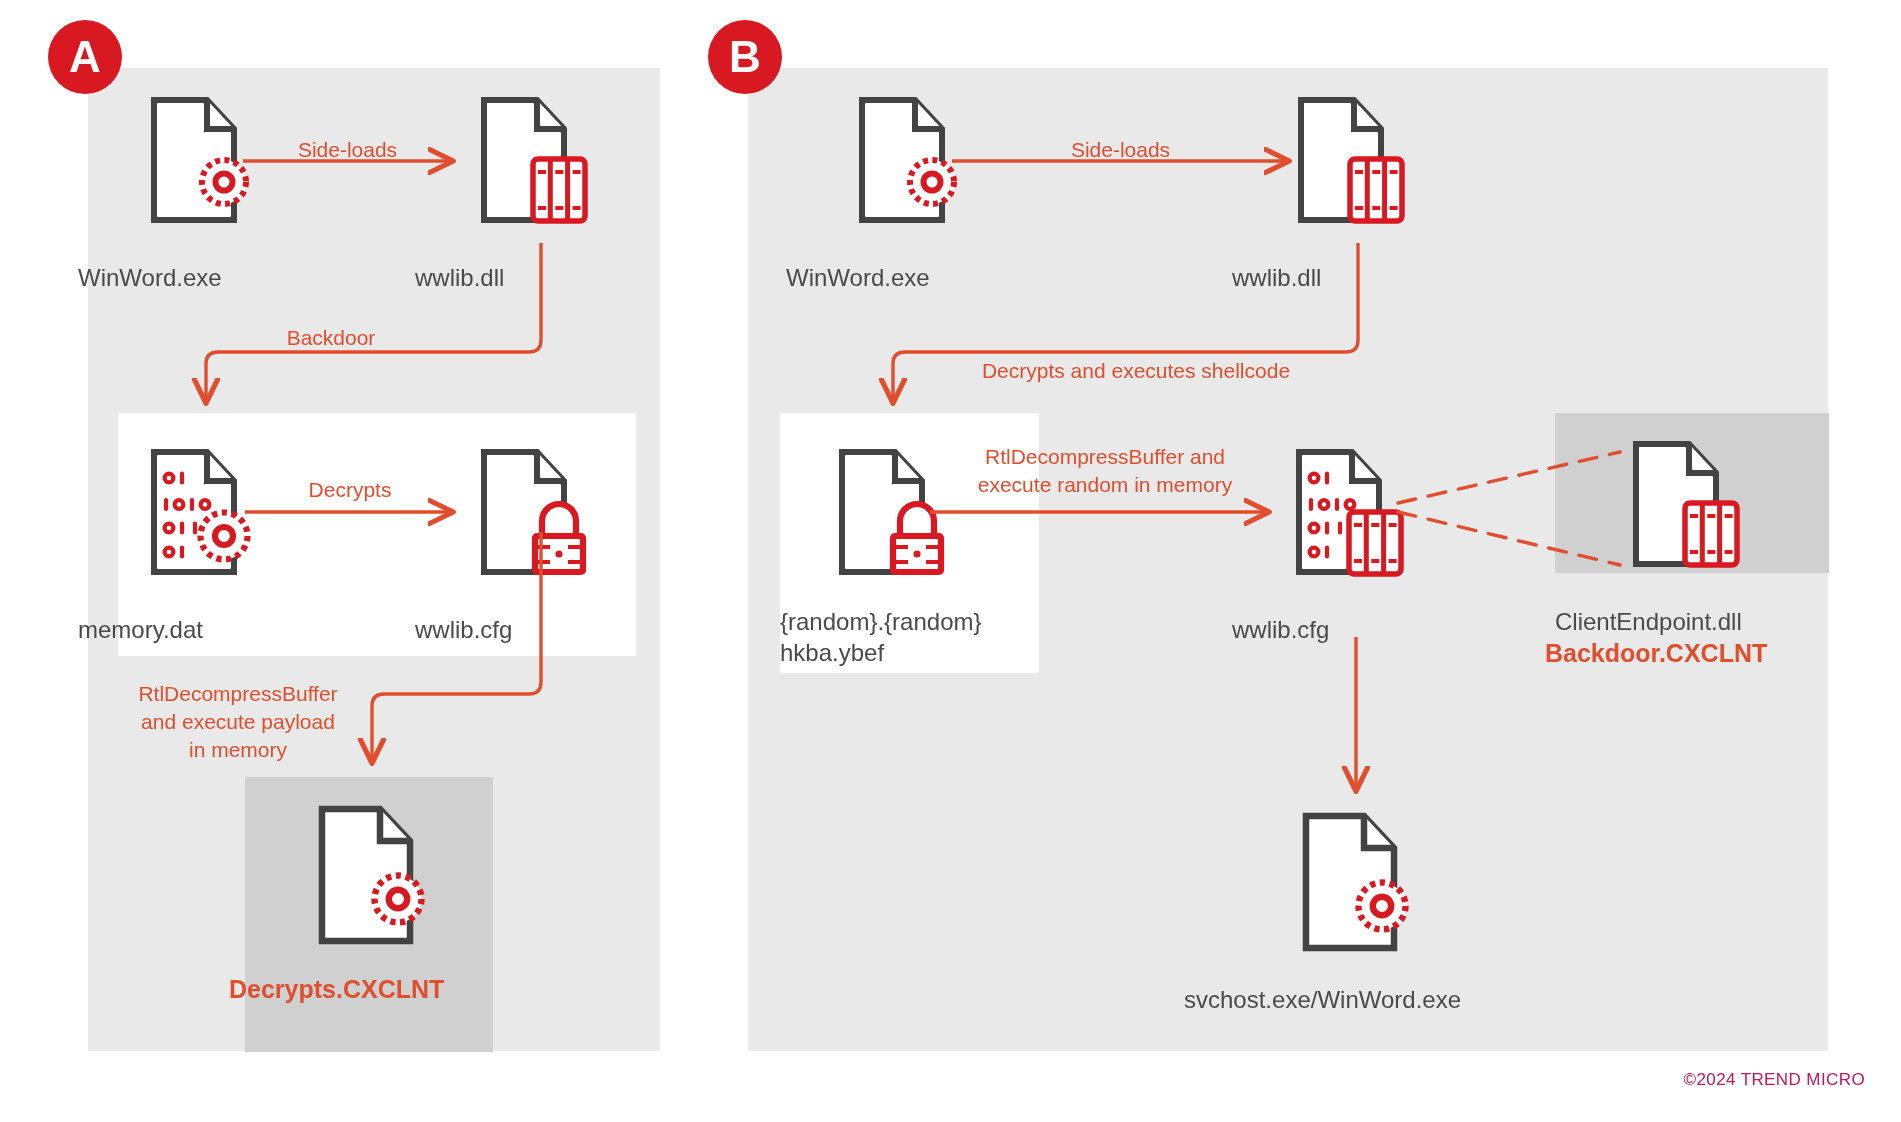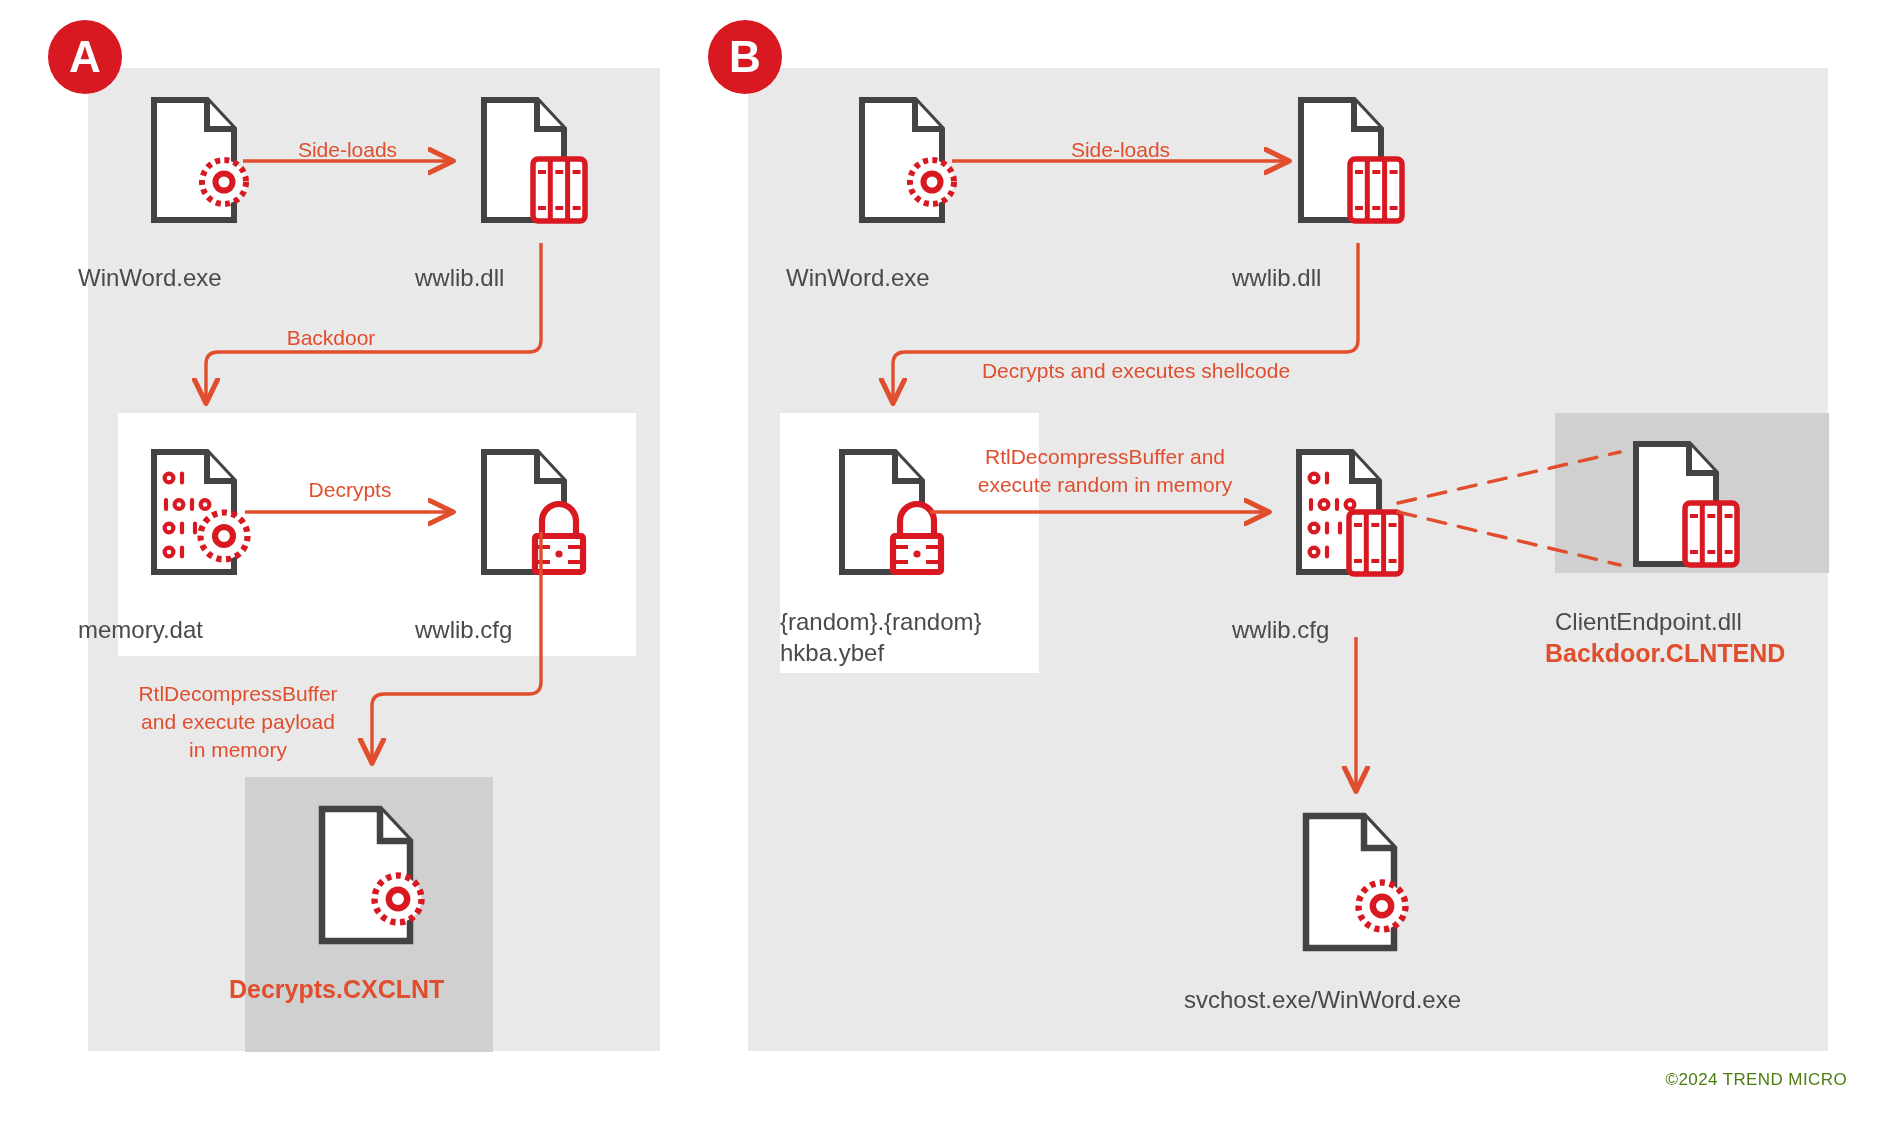--- a/index.html
+++ b/index.html
@@ -19,21 +19,21 @@
   }
   .node{position:absolute;}
   .label{
     position:absolute;color:#4a4a4a;
     font-size:24px;line-height:31px;white-space:pre-line;
   }
   .label.mal{color:#e04e2e;font-weight:bold;}
   .conn{position:absolute;color:#e04e2e;font-size:21px;line-height:28px;text-align:center;white-space:pre-line;}
   svg{display:block;overflow:visible;}
   .copy{
-    position:absolute;right:54px;bottom:32px;color:#4d7c0f;
+    position:absolute;right:36px;bottom:32px;color:#be185d;
     font-size:17px;letter-spacing:.4px;
   }
   .svglayer{position:absolute;left:0;top:0;width:1901px;height:1122px;pointer-events:none;z-index:20;}
 </style>
 </head>
 <body>
 
 <div class="panel" style="left:88px;top:68px;width:572px;height:983px;"></div>
 <div class="panel" style="left:748px;top:68px;width:1080px;height:983px;"></div>
 
@@ -254,21 +254,21 @@
       <line x1="58" y1="76" x2="66" y2="76" stroke="#d81921" stroke-width="4"></line>
       <line x1="75.3" y1="76" x2="83.3" y2="76" stroke="#d81921" stroke-width="4"></line>
       <line x1="92.6" y1="76" x2="100.6" y2="76" stroke="#d81921" stroke-width="4"></line>
       <line x1="58" y1="112" x2="66" y2="112" stroke="#d81921" stroke-width="4"></line>
       <line x1="75.3" y1="112" x2="83.3" y2="112" stroke="#d81921" stroke-width="4"></line>
       <line x1="92.6" y1="112" x2="100.6" y2="112" stroke="#d81921" stroke-width="4"></line>
     </g>
   </svg>
 </div>
 <div class="label" style="left:1555px;top:606px;width:274px;">ClientEndpoint.dll</div>
-<div class="label mal" style="left:1545px;top:638px;width:294px;font-size:25px;">Backdoor.CLNTEND</div>
+<div class="label mal" style="left:1545px;top:638px;width:294px;font-size:25px;">Backdoor.CXCLNT</div>
 
 <div class="node" style="left:1302px;top:812px;">
   <svg width="104" height="140" viewBox="0 0 104 140">
     <path d="M4,4 L62,4 L92,36 L92,136 L4,136 Z" fill="#ffffff" stroke="#434343" stroke-width="6.5" stroke-linejoin="miter"></path>
     <path d="M62,4 L62,36 L92,36" fill="#ffffff" stroke="#434343" stroke-width="6.5" stroke-linejoin="miter"></path>
     <g transform="translate(54,68)">
       <circle cx="26" cy="26" r="23.5" fill="#ffffff" stroke="#d81921" stroke-width="6.4" stroke-dasharray="5.2 4.6"></circle>
       <circle cx="26" cy="26" r="9.2" fill="#ffffff" stroke="#d81921" stroke-width="6.4"></circle>
     </g>
   </svg>

